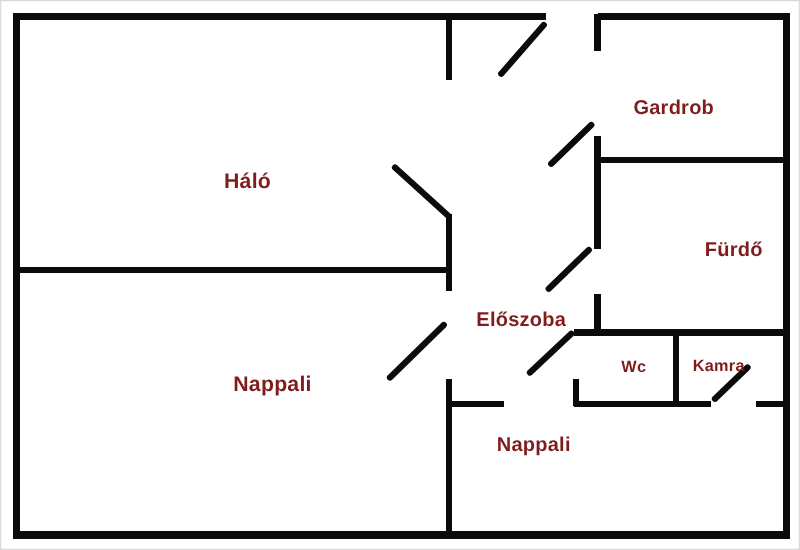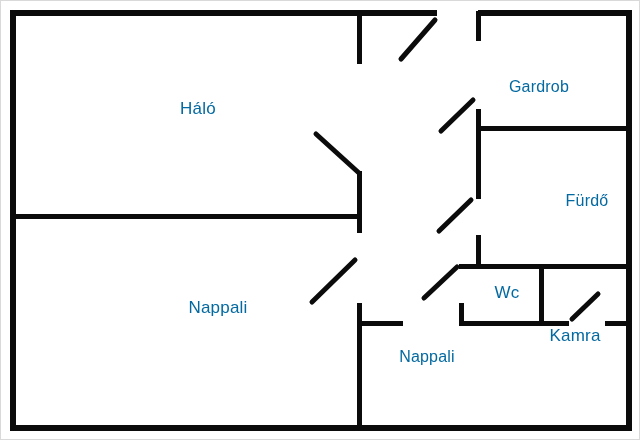--- a/index.html
+++ b/index.html
@@ -20,28 +20,28 @@
   .plan svg {
     position: absolute;
     left: 0;
     top: 0;
     width: 640px;
     height: 440px;
   }
   .room-label {
     position: absolute;
     transform: translate(-50%, -50%);
-    font-weight: normal;
-    color: #0369a1;
+    font-weight: bold;
+    color: #7f1d1d;
     white-space: nowrap;
     letter-spacing: 0.2px;
   }
   .lbl-lg { font-size: 17px; }
   .lbl-md { font-size: 16px; }
-  .lbl-sm { font-size: 17px; }
+  .lbl-sm { font-size: 13px; }
 </style>
 </head>
 <body>
 
 <div class="plan">
 
   <svg viewBox="0 0 640 440">
     <g stroke="#0b0b0b" fill="none" stroke-width="6" shape-rendering="crispEdges">
       <line x1="9" y1="12" x2="436" y2="12"></line>
       <line x1="477" y1="12" x2="631" y2="12"></line>
@@ -71,28 +71,29 @@
       <line x1="400" y1="58" x2="434" y2="19"></line>
       <line x1="440" y1="130" x2="472" y2="99"></line>
       <line x1="315" y1="133" x2="358" y2="172"></line>
       <line x1="438" y1="230" x2="470" y2="199"></line>
       <line x1="311" y1="301" x2="354" y2="259"></line>
       <line x1="423" y1="297" x2="456" y2="266"></line>
       <line x1="571" y1="318" x2="597" y2="293"></line>
     </g>
   </svg>
 
-  <span class="room-label lbl-lg" style="left:197px; top:108px;text-align:right;">Háló</span>
+  <span class="room-label lbl-lg" style="left:197px; top:144px;text-align:right;">Háló</span>
 
   <span class="room-label lbl-md" style="left:538px; top:86px;">Gardrob</span>
 
   <span class="room-label lbl-md" style="left:541px; top:200px;margin-left:45px;">Fürdő</span>
 
+  <span class="room-label lbl-md" style="left:416px; top:256px;">Előszoba</span>
 
   <span class="room-label lbl-lg" style="left:217px; top:307px;">Nappali</span>
 
   <span class="room-label lbl-sm" style="left:506px; top:292px;">Wc</span>
 
-  <span class="room-label lbl-sm" style="left:574px; top:291px;margin-top:44px;">Kamra</span>
+  <span class="room-label lbl-sm" style="left:574px; top:291px;">Kamra</span>
 
   <span class="room-label lbl-md" style="left:426px; top:356px;">Nappali</span>
 
 </div>
 
 </body></html>

